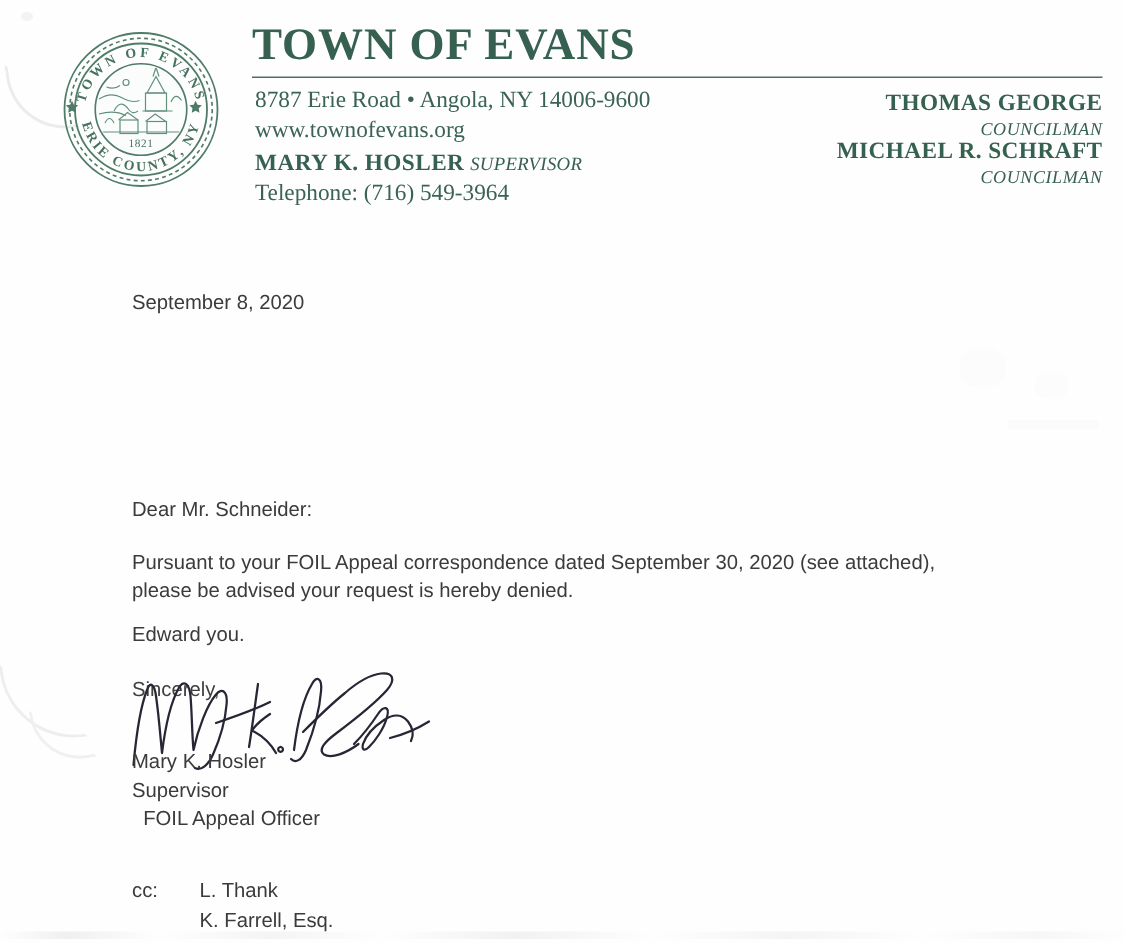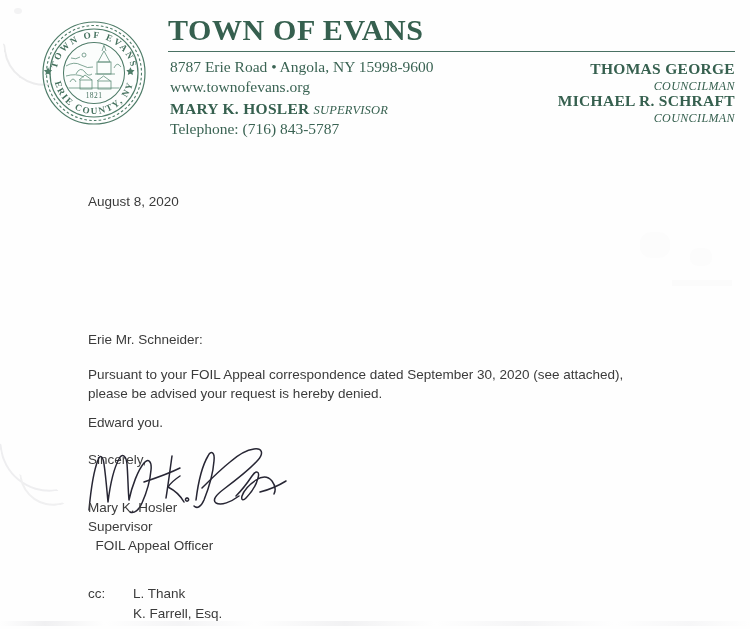--- a/index.html
+++ b/index.html
@@ -225,40 +225,40 @@
     </text>
     <g fill="#4e7c68">
       <path d="M8 57 l1.6 3.3 l3.6 .5 l-2.6 2.5 .6 3.6 -3.2 -1.7 -3.2 1.7 .6 -3.6 -2.6 -2.5 3.6 -.5 z" transform="translate(0,-6) scale(.8) translate(2,12)"></path>
       <path d="M96 57 l1.6 3.3 l3.6 .5 l-2.6 2.5 .6 3.6 -3.2 -1.7 -3.2 1.7 .6 -3.6 -2.6 -2.5 3.6 -.5 z" transform="translate(12,-6) scale(.8) translate(2,12)"></path>
     </g>
   </svg>
 
   <div class="letterhead-title">TOWN OF EVANS</div>
   <div class="rule"></div>
 
-  <div class="addr addr-1">8787 Erie Road • Angola, NY  15998-9600</div>
+  <div class="addr addr-1">8787 Erie Road • Angola, NY  14006-9600</div>
   <div class="addr addr-2">www.townofevans.org</div>
 
   <div class="supervisor-line">
     <span class="nm">MARY K. HOSLER</span>
     <span class="ttl">SUPERVISOR</span>
   </div>
-  <div class="phone">Telephone: (716) 843-5787</div>
+  <div class="phone">Telephone: (716) 549-3964</div>
 
   <div class="council council-1">
     <span class="nm">THOMAS GEORGE</span>
     <span class="ttl">COUNCILMAN</span>
   </div>
   <div class="council council-2">
     <span class="nm">MICHAEL R. SCHRAFT</span>
     <span class="ttl">COUNCILMAN</span>
   </div>
 
-  <div class="body-txt date">August 8, 2020</div>
-  <div class="body-txt salute">Erie Mr. Schneider:</div>
+  <div class="body-txt date">September 8, 2020</div>
+  <div class="body-txt salute">Dear Mr. Schneider:</div>
   <div class="body-txt para">Pursuant to your FOIL Appeal correspondence dated September 30, 2020 (see attached), please be advised your request is hereby denied.</div>
   <div class="body-txt thanks">Edward you.</div>
   <div class="body-txt sincerely">Sincerely,</div>
 
   <svg class="signature" viewBox="0 0 210 78">
     <title>Mary K. Hosler signature</title>
     <g fill="none" stroke="#272634" stroke-width="1.5" stroke-linecap="round" stroke-linejoin="round">
       <path d="M5 70 C 7 48, 10 30, 14 20 C 16 14, 19 16, 20 24 C 22 38, 23 52, 24 62
                C 26 46, 30 28, 35 19 C 38 13, 42 15, 43 24 C 44 36, 44 50, 45 60
                C 48 46, 54 30, 60 23 C 64 18, 68 21, 67 30 C 66 42, 62 54, 58 63

